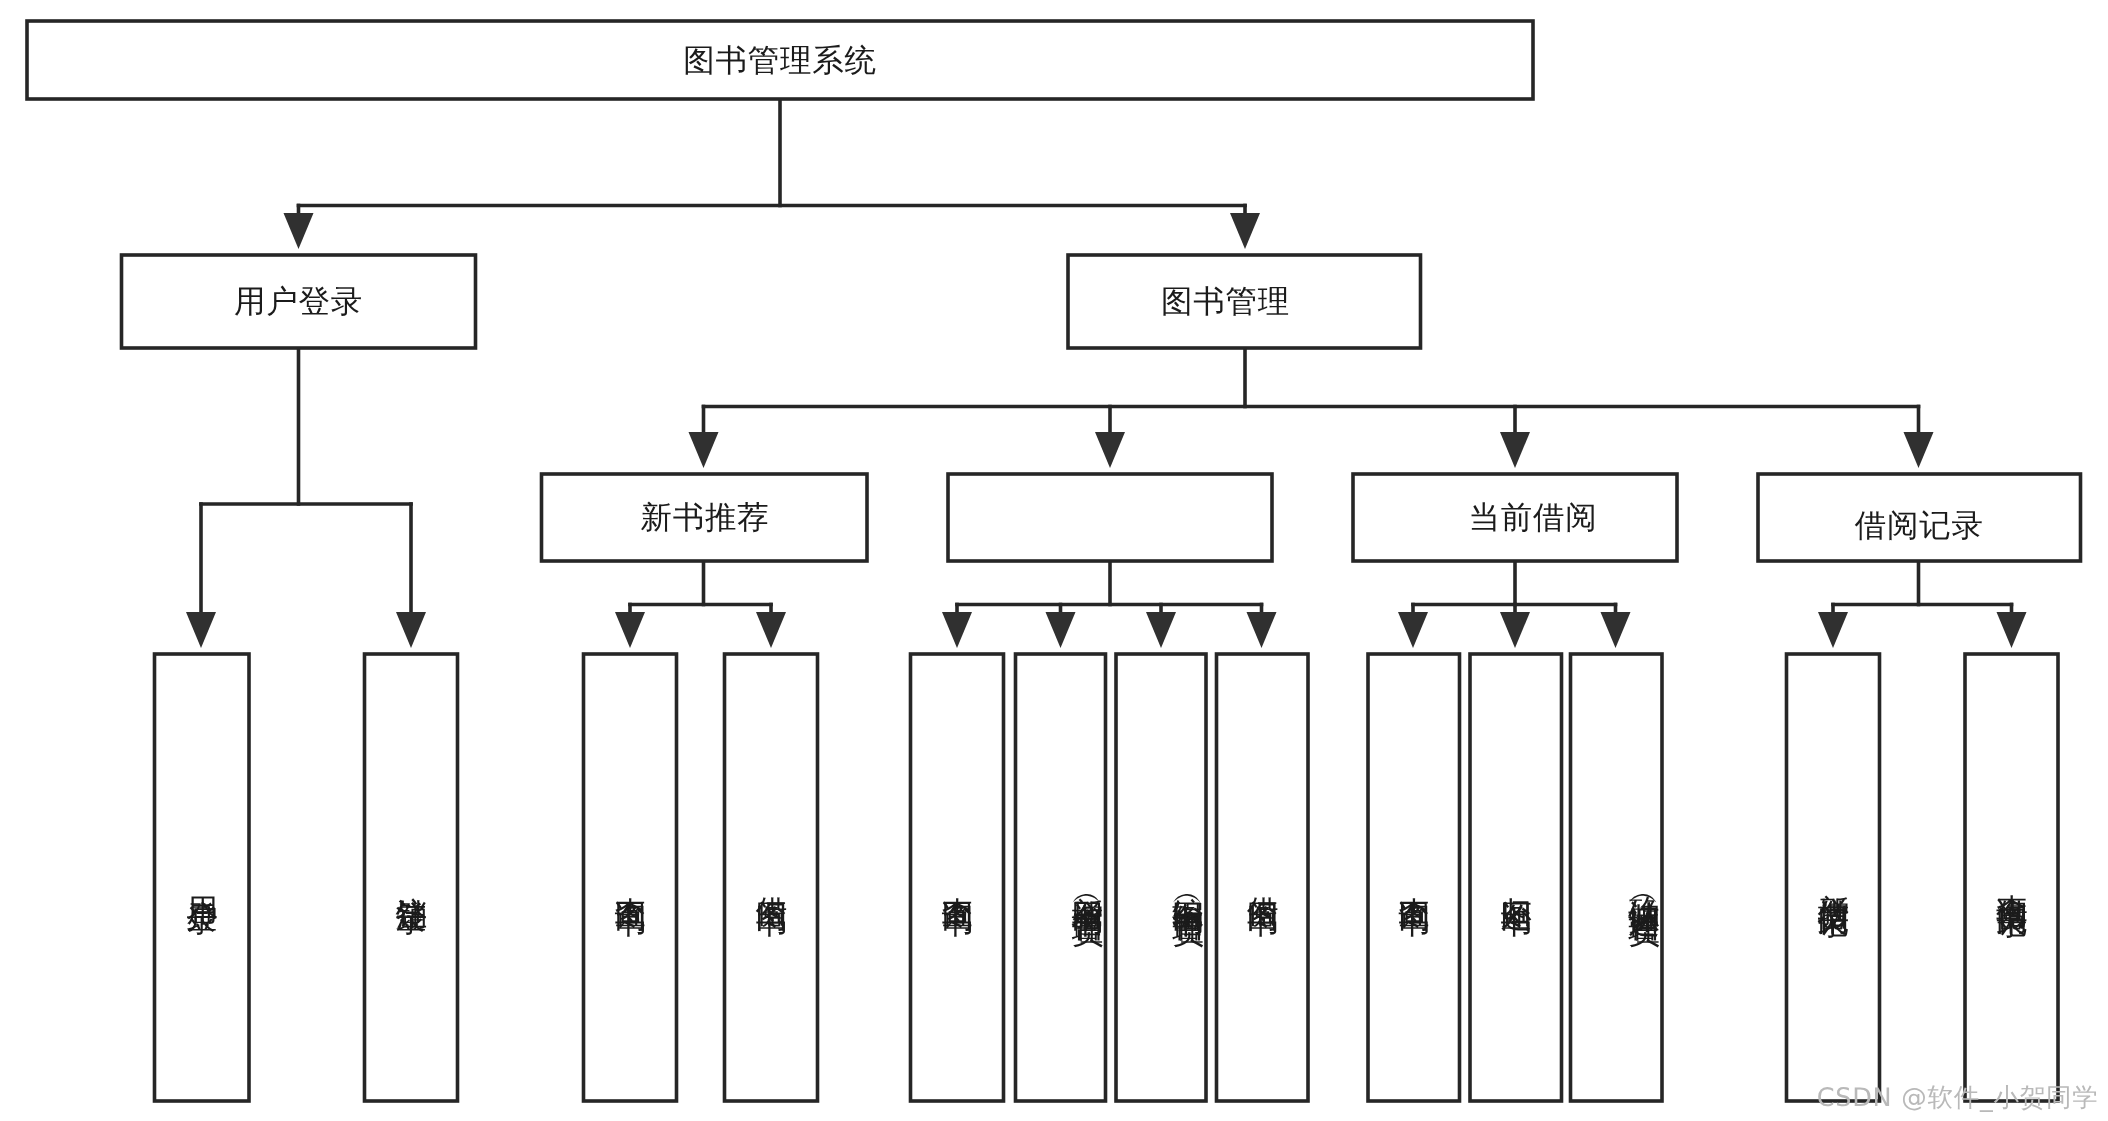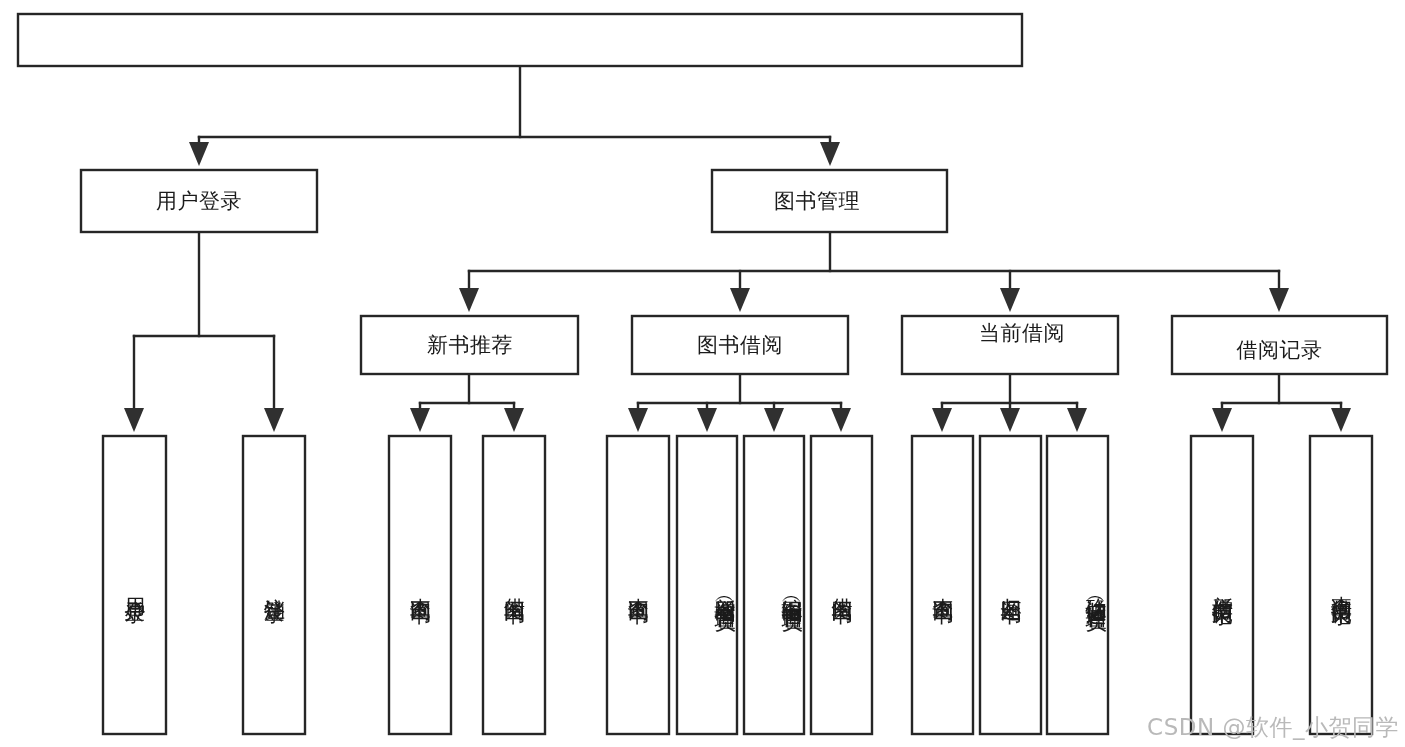--- a/index.html
+++ b/index.html
@@ -58,21 +58,21 @@
     writing-mode: vertical-rl;
     text-orientation: upright;
     letter-spacing: 2px;
     font-size: 21px;
   }
   .watermark {
     position: absolute;
     right: 6px;
     bottom: 4px;
     font-family: "DejaVu Sans", "Liberation Sans", sans-serif;
-    font-size: 23px;
+    font-size: 17px;
     color: #b9b9b9;
     letter-spacing: 0.5px;
     white-space: nowrap;
   }
 </style>
 </head>
 <body>
 
 <div id="diagram-root">
 
@@ -176,27 +176,27 @@
     <rect class="node-box" x="677" y="436" width="60" height="298"></rect>
     <rect class="node-box" x="744" y="436" width="60" height="298"></rect>
     <rect class="node-box" x="811" y="436" width="61" height="298"></rect>
     <rect class="node-box" x="912" y="436" width="61" height="298"></rect>
     <rect class="node-box" x="980" y="436" width="61" height="298"></rect>
     <rect class="node-box" x="1047" y="436" width="61" height="298"></rect>
     <rect class="node-box" x="1191" y="436" width="62" height="298"></rect>
     <rect class="node-box" x="1310" y="436" width="62" height="298"></rect>
   </svg>
 
+  <div class="node-label" style="left:18px; top:14px; width:1004px; height:52px;">图书管理系统</div>
 
   <div class="node-label" style="left:81px; top:170px; width:236px; height:62px;">用户登录</div>
   <div class="node-label" style="left:712px; top:170px; width:210px; height:62px;">图书管理</div>
 
   <div class="node-label" style="left:361px; top:316px; width:218px; height:58px;">新书推荐</div>
-  <div class="node-label" style="left:632px; top:316px; width:216px; height:58px;">图书借阅</div>
-  <div class="node-label" style="left:902px; top:304px; width:240px; height:58px;border-radius:26px;">当前借阅</div>
+  <div class="node-label" style="left:902px; top:316px; width:240px; height:58px;border-radius:26px;">当前借阅</div>
   <div class="node-label" style="left:1172px; top:316px; width:215px; height:68px;">借阅记录</div>
 
   <div class="node-label vertical" style="left:103px; top:436px; width:63px; height:298px;">用户登录</div>
   <div class="node-label vertical" style="left:243px; top:436px; width:62px; height:298px;">注销登录</div>
   <div class="node-label vertical" style="left:389px; top:436px; width:62px; height:298px;">查询图书</div>
   <div class="node-label vertical" style="left:483px; top:436px; width:62px; height:298px;">借阅图书</div>
   <div class="node-label vertical" style="left:607px; top:436px; width:62px; height:298px;">查询图书</div>
   <div class="node-label vertical" style="left:677px; top:436px; width:60px; height:298px; align-items:flex-start; padding-top:10px; box-sizing:border-box;">新增图书（管理员）</div>
   <div class="node-label vertical" style="left:744px; top:436px; width:60px; height:298px; align-items:flex-start; padding-top:10px; box-sizing:border-box;">编辑图书（管理员）</div>
   <div class="node-label vertical" style="left:811px; top:436px; width:61px; height:298px;">借阅图书</div>

